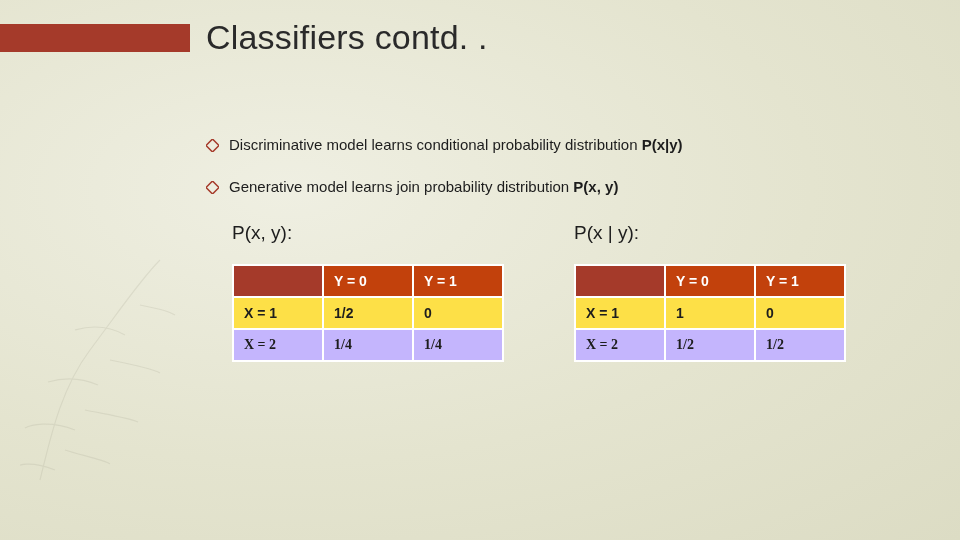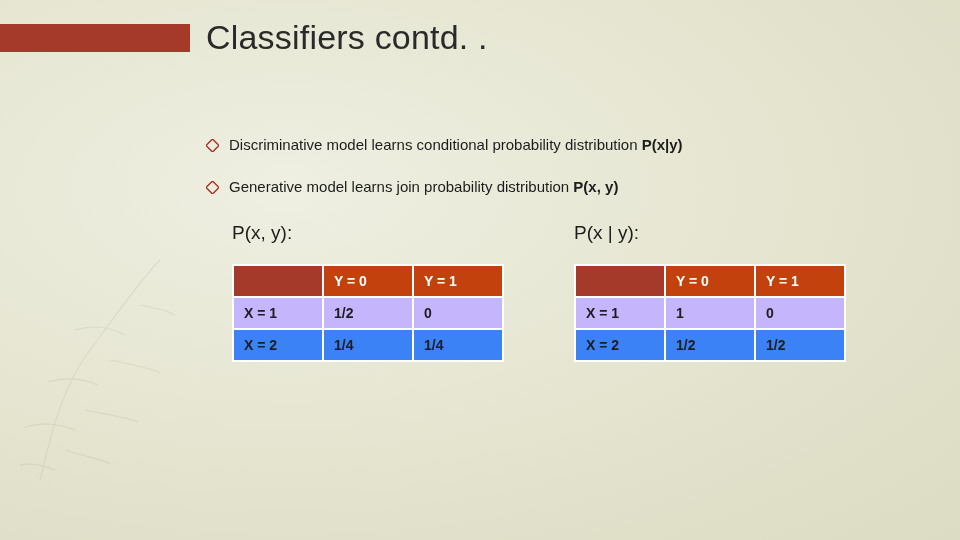--- a/index.html
+++ b/index.html
@@ -82,22 +82,22 @@
     }
     tr.header-row td.corner {
       background: #a53a2a;
     }
     tr.data-row td {
       background: #eee3de;
     }
     tr.data-row td.rowhdr {
       background: #eee3de;
     }
-    tr.data-row.odd td { background: #c4b5fd; }
-    tr.data-row.even td { background: #3b82f6; }
+    tr.data-row.odd td { background: #fde047; }
+    tr.data-row.even td { background: #c4b5fd; font-family: Liberation Serif, serif; }
   </style>
 </head>
 <body>
 
 <div class="accent-bar"></div>
 
 <div class="leaf-deco">
   <svg width="160" height="260" viewBox="0 0 160 260">
     <g stroke="#b0af9c" stroke-width="1.2" fill="none">
       <path d="M20 230 C 30 190, 40 140, 70 100 C 100 60, 120 30, 140 10"></path>

